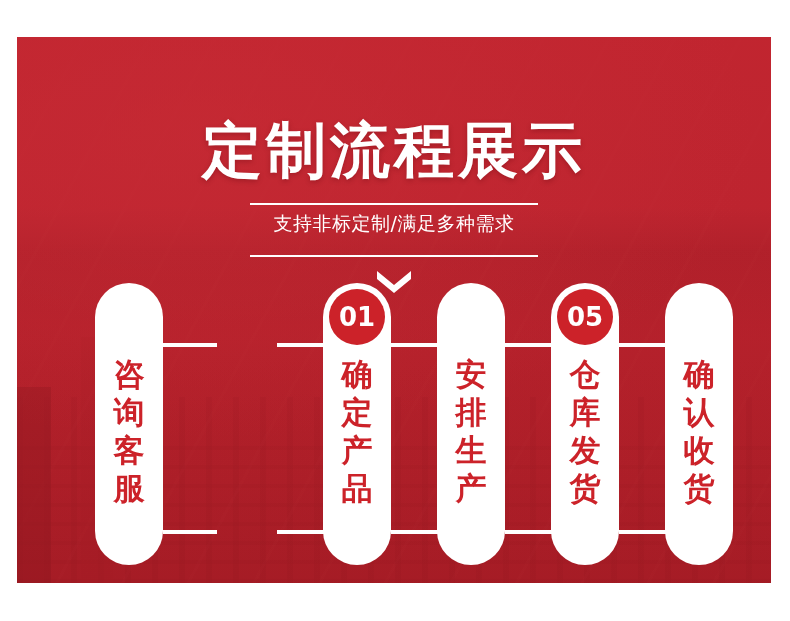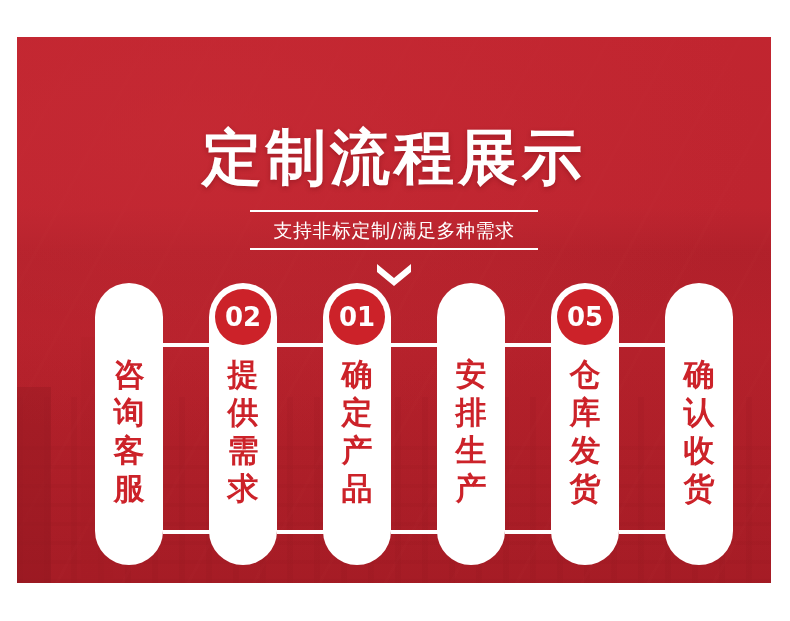--- a/index.html
+++ b/index.html
@@ -81,37 +81,37 @@
   }
 
   
   #header {
     position: absolute;
     left: 0; top: 0;
     width: 754px;
     text-align: center;
   }
   #main-title {
-    margin: 15px;
+    margin: 8px;
     padding-top: 72px;
     color: #ffffff;
     font-size: 60px;
     line-height: 66px;
     font-weight: bold;
     letter-spacing: 4px;
     text-shadow: 0 2px 5px rgba(90,8,14,0.30);
     font-family: "DejaVu Sans", "Liberation Sans", sans-serif;
   }
 
   #subtitle-block {
     margin: 20px auto 0 auto;
     width: 288px;
     border-top: 2px solid #ffffff;
     border-bottom: 2px solid #ffffff;
-    padding: 6px 0 6px 0;
+    padding: 6px 0 20px 0;
   }
   #subtitle {
     color: #ffffff;
     font-size: 19px;
     line-height: 24px;
     letter-spacing: 0.5px;
     font-family: "DejaVu Sans", "Liberation Sans", sans-serif;
   }
 
   #arrow-down {
@@ -221,29 +221,20 @@
 
       <div class="step" style="left:78px;">
         <div class="step-label">
             <span>咨</span>
             <span>询</span>
             <span>客</span>
             <span>服</span>
           </div>
       </div>
 
-      <div class="step" style="left:192px;">
-        <div class="step-badge">02</div>
-        <div class="step-label">
-            <span>提</span>
-            <span>供</span>
-            <span>需</span>
-            <span>求</span>
-          </div>
-      </div>
 
       <div class="step" style="left:306px;">
         <div class="step-badge">01</div>
         <div class="step-label">
             <span>确</span>
             <span>定</span>
             <span>产</span>
             <span>品</span>
           </div>
       </div>

